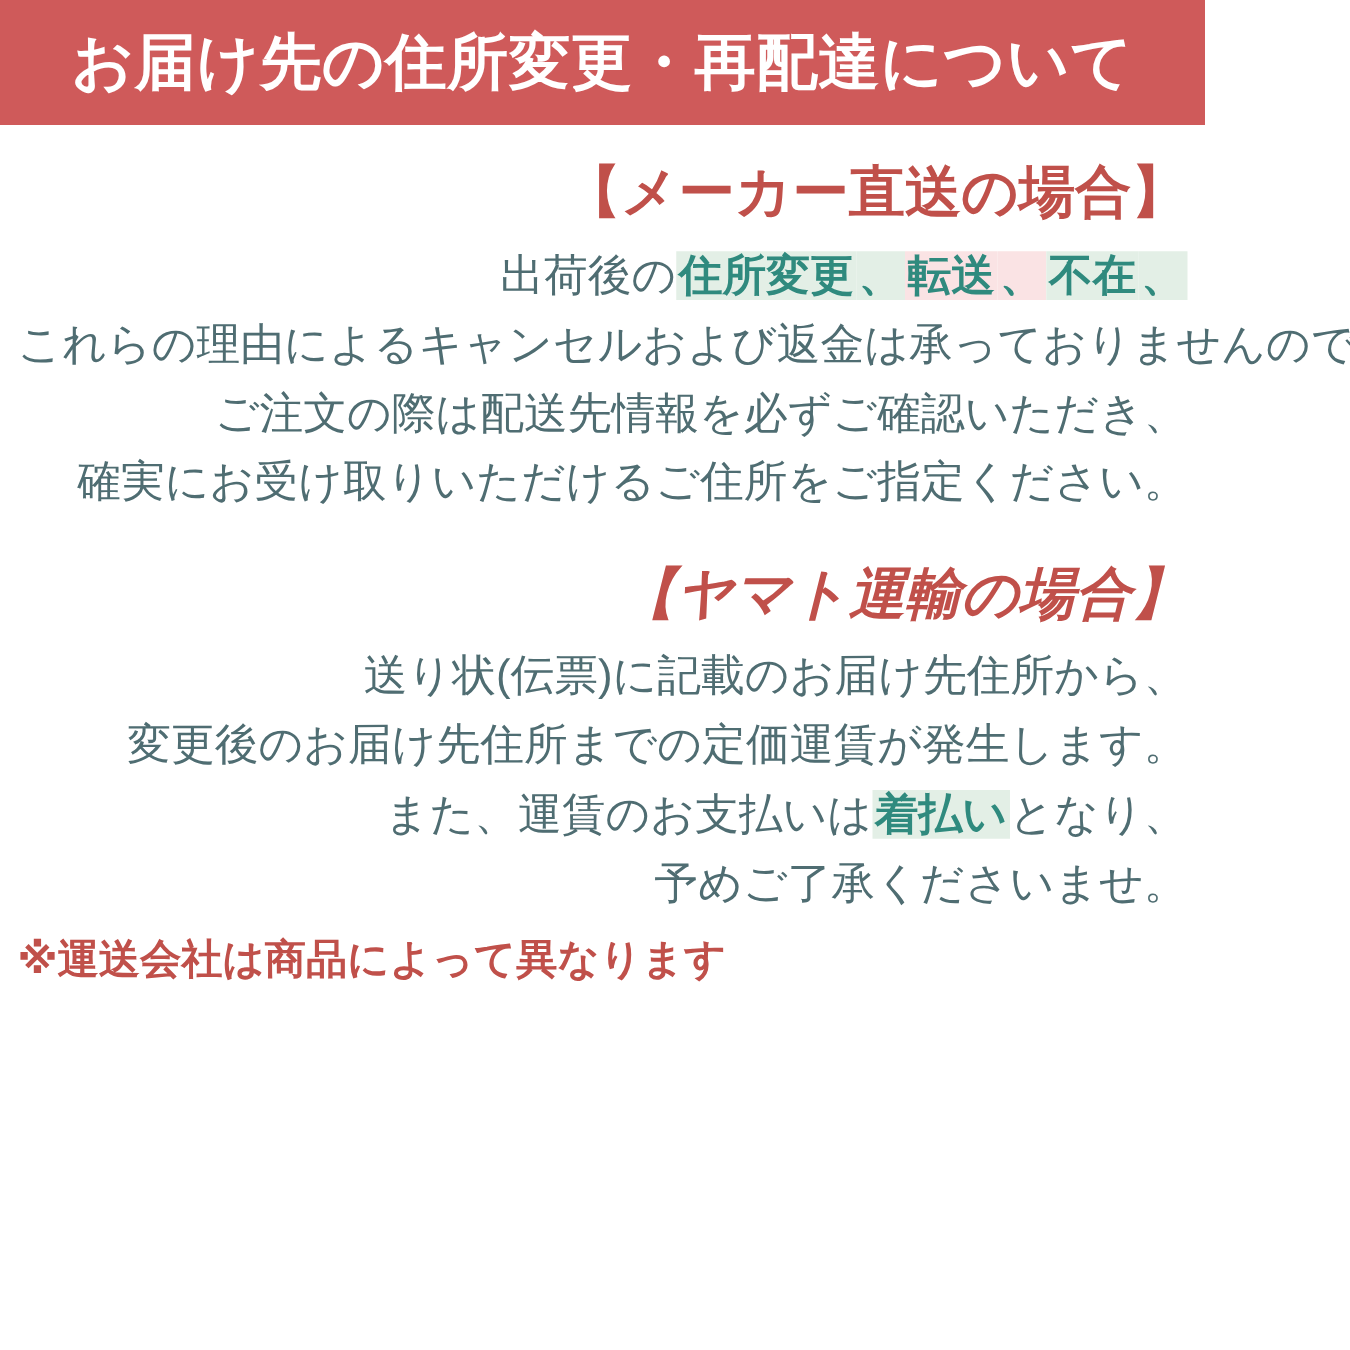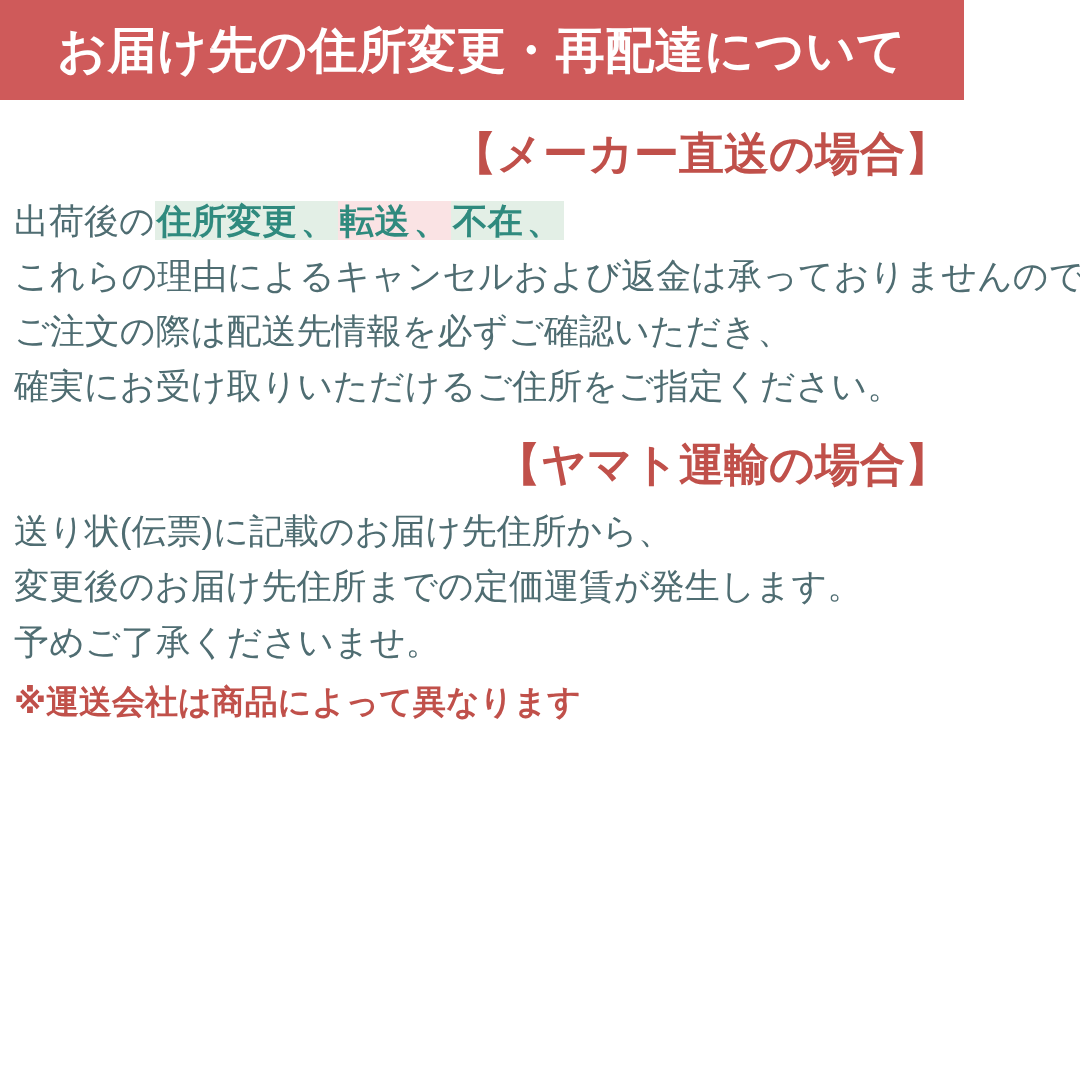--- a/index.html
+++ b/index.html
@@ -50,30 +50,31 @@
   .section-heading {
     color: #c0504a;
     font-size: 45px;
     font-weight: bold;
     margin: 18px 0 14px 0;
     line-height: 1.15;
     white-space: nowrap;
     text-align: right;
   }
   .section-heading.second {
-    margin-top: 26px;
+    margin-top: 36px;
+    font-style: italic;
   }
 
   .line {
     color: #4f6d72;
     font-size: 35px;
     line-height: 1.52;
     margin: 0 0 2px 0;
     white-space: nowrap;
-    text-align: left;
+    text-align: right;
   }
 
   .line.big {
     font-size: 38px;
   }
 
   .note {
     color: #c0504a;
     font-size: 33px;
     font-weight: bold;
@@ -123,20 +124,23 @@
       <div class="line">確実にお受け取りいただけるご住所をご指定ください。</div>
     </div>
 
     <div class="section">
       <div class="section-heading second">【ヤマト運輸の場合】</div>
 
 
       <div class="line">送り状(伝票)に記載のお届け先住所から、</div>
       <div class="line">変更後のお届け先住所までの定価運賃が発生します。</div>
 
+      <div class="line">
+        <span class="plain-bold">また、運賃のお支払いは</span><span class="hl hl-green">着払い</span><span class="plain-bold">となり、</span>
+      </div>
 
 
       <div class="line">予めご了承くださいませ。</div>
 
       <div class="note">※運送会社は商品によって異なります</div>
     </div>
 
   </div>
 </div>
 

